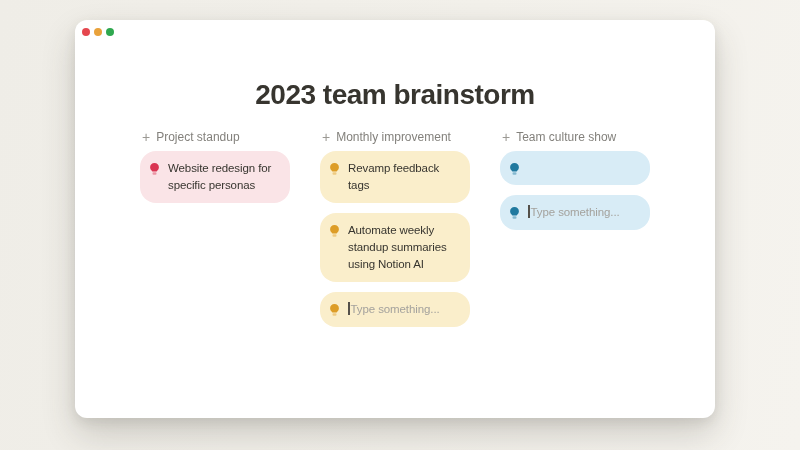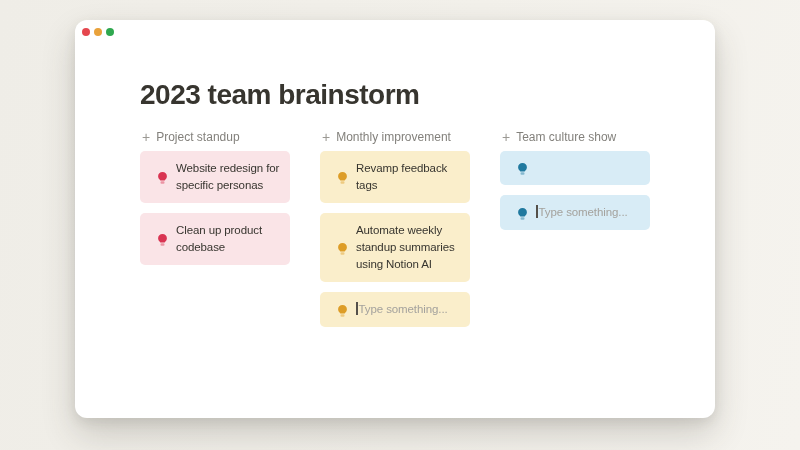--- a/index.html
+++ b/index.html
@@ -31,20 +31,21 @@
   }
   .content {
     padding: 58px 65px 0 65px;
   }
   .title {
     font-size: 28px;
     line-height: 34px;
     font-weight: 700;
     letter-spacing: -0.5px;
     color: #37352f;
+    text-align: center;
   }
   .board {
     margin-top: 17px;
     display: flex;
     gap: 30px;
   }
   .column { width: 150px; }
   .column-header {
     display: flex;
     align-items: center;
@@ -56,25 +57,25 @@
     white-space: nowrap;
   }
   .plus-icon {
     color: #9b9994;
     font-size: 14px;
     font-weight: 400;
     margin-right: 6px;
   }
   .card {
     background: var(--card-bg, #eee);
-    border-radius: 5px;
-    padding: 9px 8px 9px 8px;
+    border-radius: 16px;
+    padding: 9px 8px 9px 0;
     margin-bottom: 10px;
     display: flex;
-    align-items: center;
+    align-items: flex-start;
     cursor: pointer;
   }
   .bulb {
     width: 28px;
     flex: 0 0 28px;
     display: flex;
     justify-content: center;
     padding-top: 2px;
     color: var(--icon-color, #888);
   }
@@ -117,29 +118,20 @@
           <span>Project standup</span>
         </div>
         <div class="card">
           <span class="bulb">
             <svg width="11" height="14" viewBox="0 0 12 14">
                 <path d="M6 0.5 C8.8 0.5 10.8 2.5 10.8 5 C10.8 6.6 10 7.7 9.2 8.6 C8.8 9.1 8.5 9.4 8.4 9.8 L3.6 9.8 C3.5 9.4 3.2 9.1 2.8 8.6 C2 7.7 1.2 6.6 1.2 5 C1.2 2.5 3.2 0.5 6 0.5 Z" fill="currentColor"></path>
                 <rect x="3.8" y="10.6" width="4.4" height="2.8" rx="1.2" fill="currentColor" opacity="0.45"></rect>
               </svg>
           </span>
           <span class="card-text">Website redesign for specific personas</span>
-        </div>
-        <div class="card">
-          <span class="bulb">
-            <svg width="11" height="14" viewBox="0 0 12 14">
-                <path d="M6 0.5 C8.8 0.5 10.8 2.5 10.8 5 C10.8 6.6 10 7.7 9.2 8.6 C8.8 9.1 8.5 9.4 8.4 9.8 L3.6 9.8 C3.5 9.4 3.2 9.1 2.8 8.6 C2 7.7 1.2 6.6 1.2 5 C1.2 2.5 3.2 0.5 6 0.5 Z" fill="currentColor"></path>
-                <rect x="3.8" y="10.6" width="4.4" height="2.8" rx="1.2" fill="currentColor" opacity="0.45"></rect>
-              </svg>
-          </span>
-          <span class="card-text">Clean up product codebase</span>
         </div>
       </div>
 
       <div class="column" style="--card-bg: #faeecb; --icon-color: #dd9d27;">
         <div class="column-header">
           <span class="plus-icon">+</span>
           <span>Monthly improvement</span>
         </div>
         <div class="card">
           <span class="bulb">

